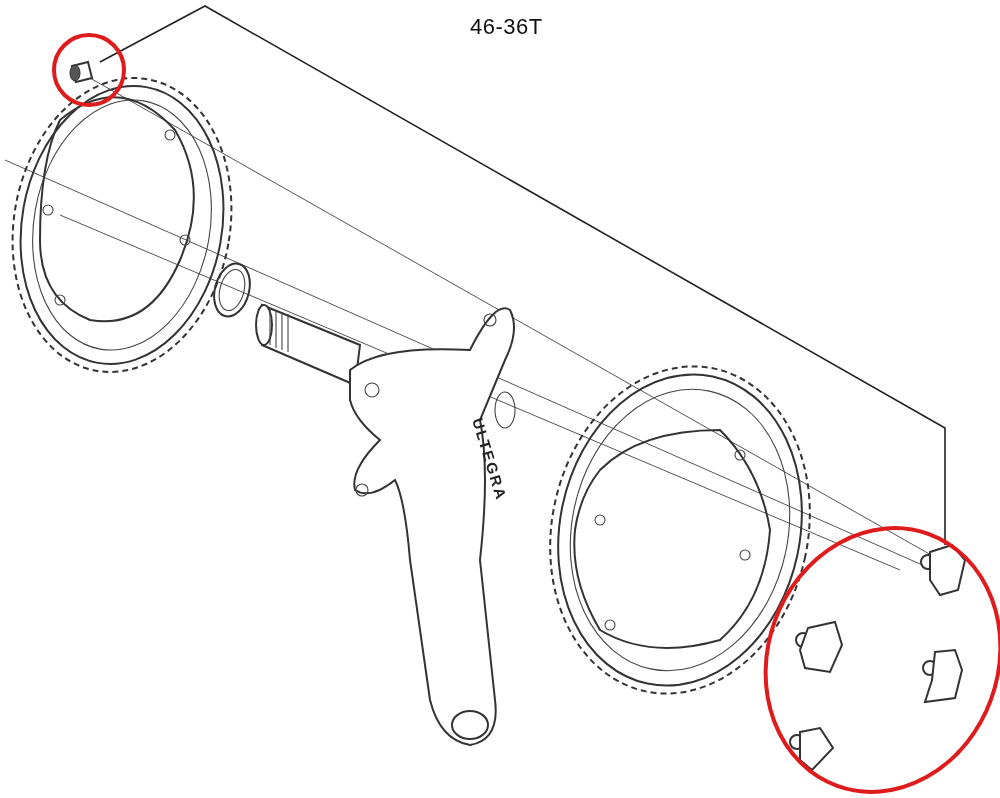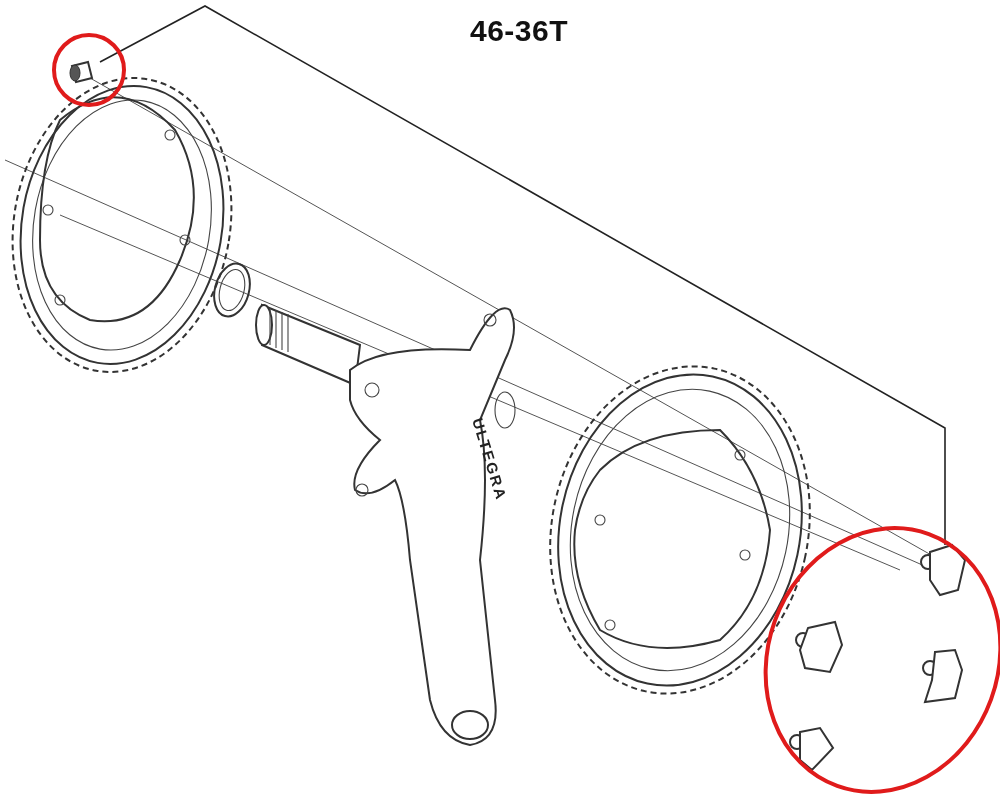--- a/index.html
+++ b/index.html
@@ -1,18 +1,18 @@
 <!DOCTYPE html>
 <html><head>
 <meta charset="utf-8">
 <style>
   html, body { margin: 0; padding: 0; background: #ffffff; }
   body { width: 1000px; height: 798px; overflow: hidden; position: relative; font-family: "Liberation Sans", sans-serif; }
   #diagram { position: absolute; left: 0; top: 0; width: 1000px; height: 798px; }
-  .title { position: absolute; left: 470px; top: 14px; font-size: 30px; font-weight: bold; color: #111; font-family: "Liberation Sans", sans-serif; letter-spacing: 0.5px; }
+  .title { position: absolute; left: 470px; top: 14px; font-size: 22px; font-weight: normal; color: #111; font-family: "Liberation Sans", sans-serif; letter-spacing: 0.5px; }
   .brand-text { font-family: "Liberation Sans", sans-serif; font-weight: bold; font-size: 15px; fill: #222; letter-spacing: 2px; }
   .ln { fill: none; stroke: #333; stroke-width: 2; }
   .ln-thin { fill: none; stroke: #444; stroke-width: 1.1; }
   .lead { fill: none; stroke: #222; stroke-width: 1.6; }
   .dash { fill: none; stroke: #555; stroke-width: 1; }
   .hl { fill: none; stroke: #e01b1b; stroke-width: 4; }
   .part { fill: #fff; stroke: #333; stroke-width: 2; }
 </style>
 </head>
 <body>

